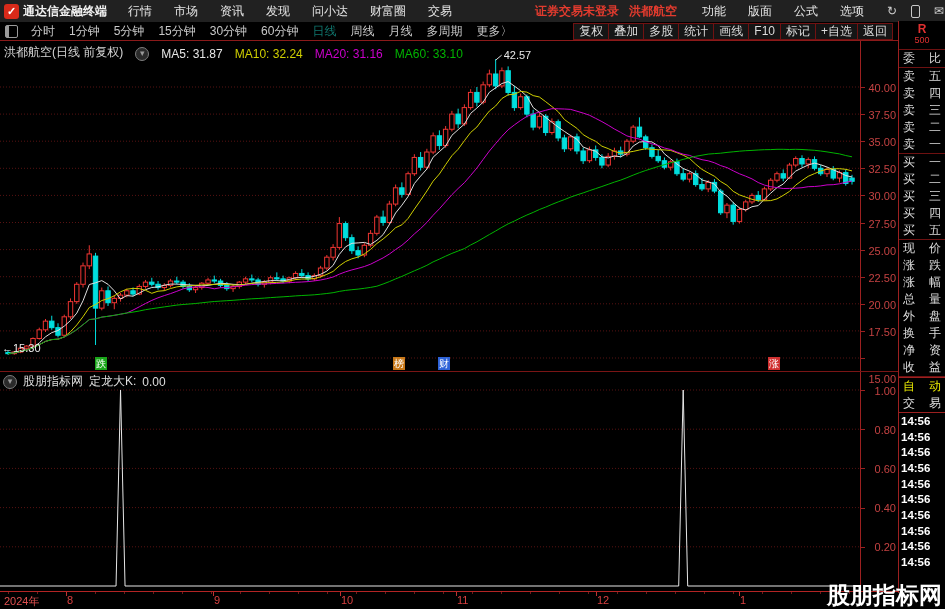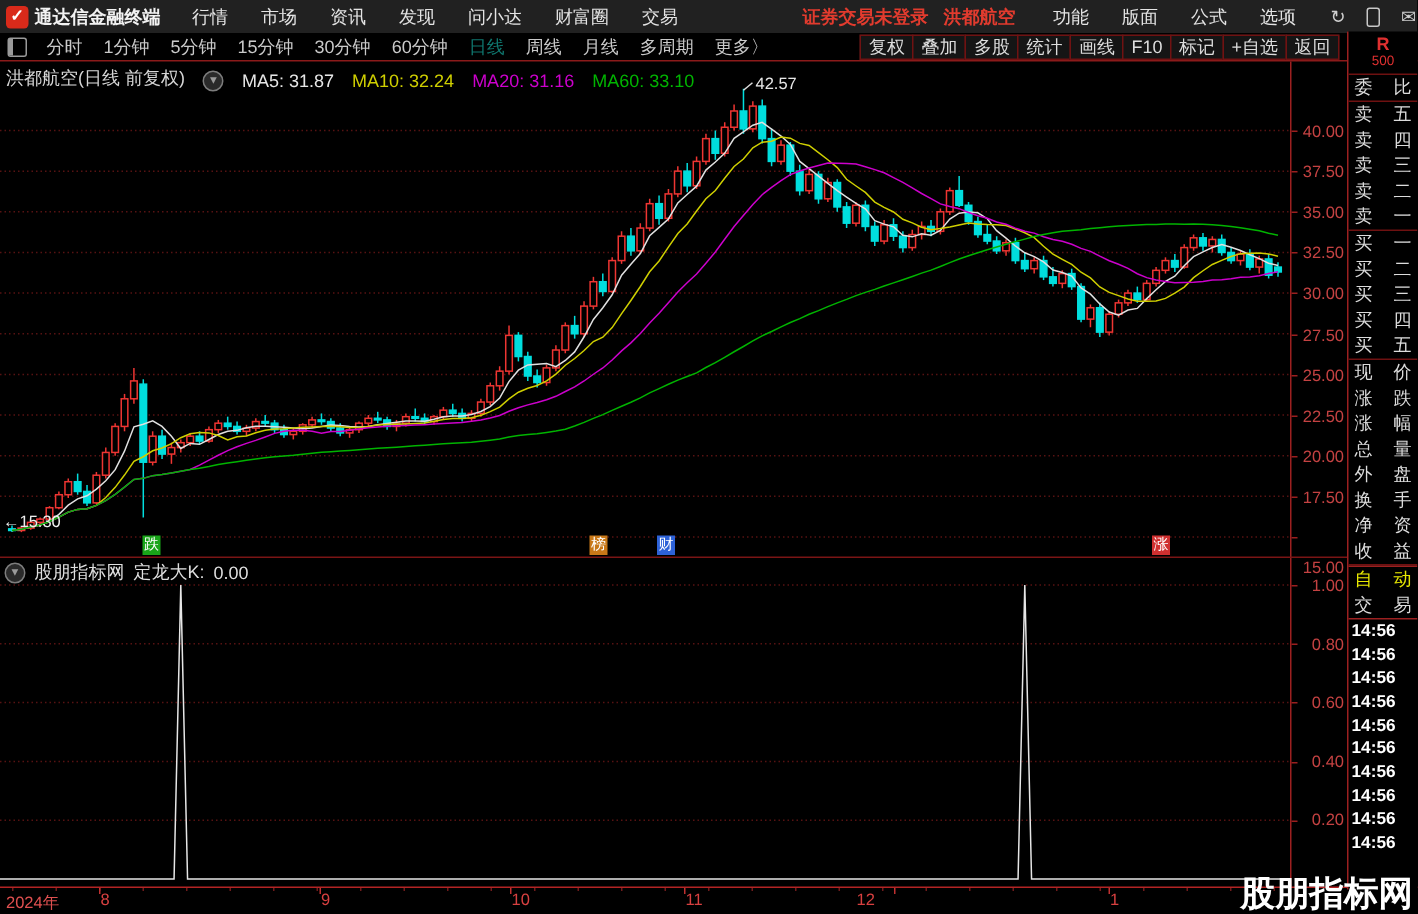--- a/index.html
+++ b/index.html
@@ -648,21 +648,21 @@
       <div class="date-minor" style="left: 849px;"></div>
       <div class="date-tickmark" style="left: 66px;"></div>
       <div class="date-tick" style="left: 67px;">8</div>
       <div class="date-tickmark" style="left: 213px;"></div>
       <div class="date-tick" style="left: 214px;">9</div>
       <div class="date-tickmark" style="left: 340px;"></div>
       <div class="date-tick" style="left: 341px;">10</div>
       <div class="date-tickmark" style="left: 456px;"></div>
       <div class="date-tick" style="left: 457px;">11</div>
       <div class="date-tickmark" style="left: 596px;"></div>
-      <div class="date-tick" style="left: 571px;">12</div>
+      <div class="date-tick" style="left: 597px;">12</div>
       <div class="date-tickmark" style="left: 739px;"></div>
       <div class="date-tick" style="left: 740px;">1</div>
     </div>
 
   <div class="watermark">
     <div class="wm1">股朋指标网</div>
   </div>
 </div>
 
 </body></html>

